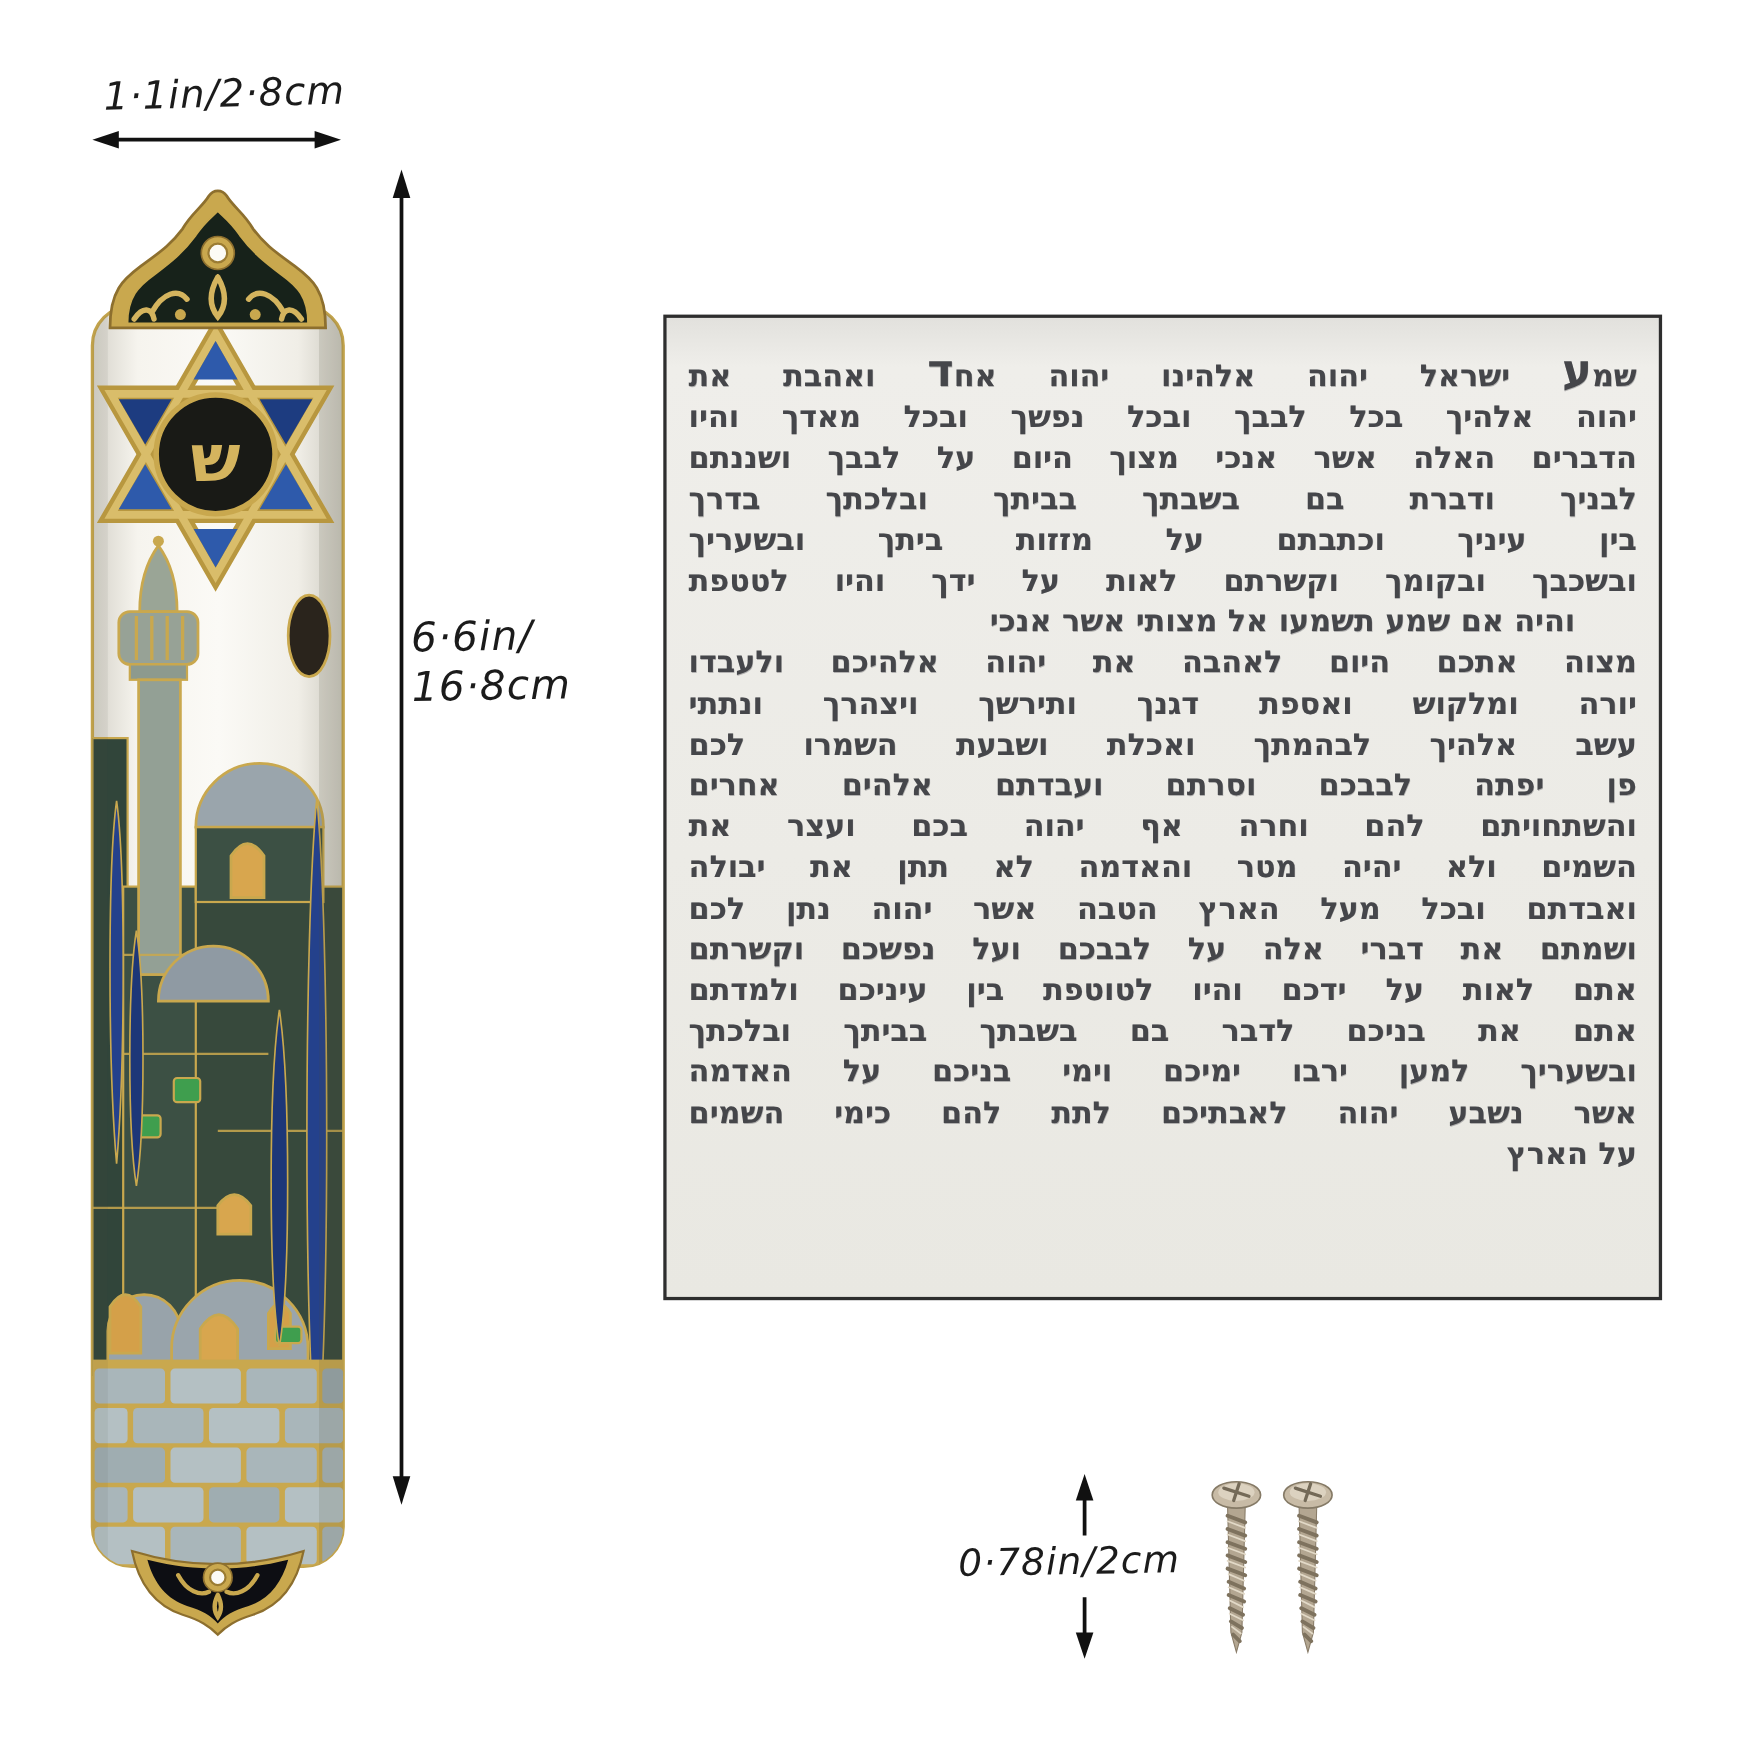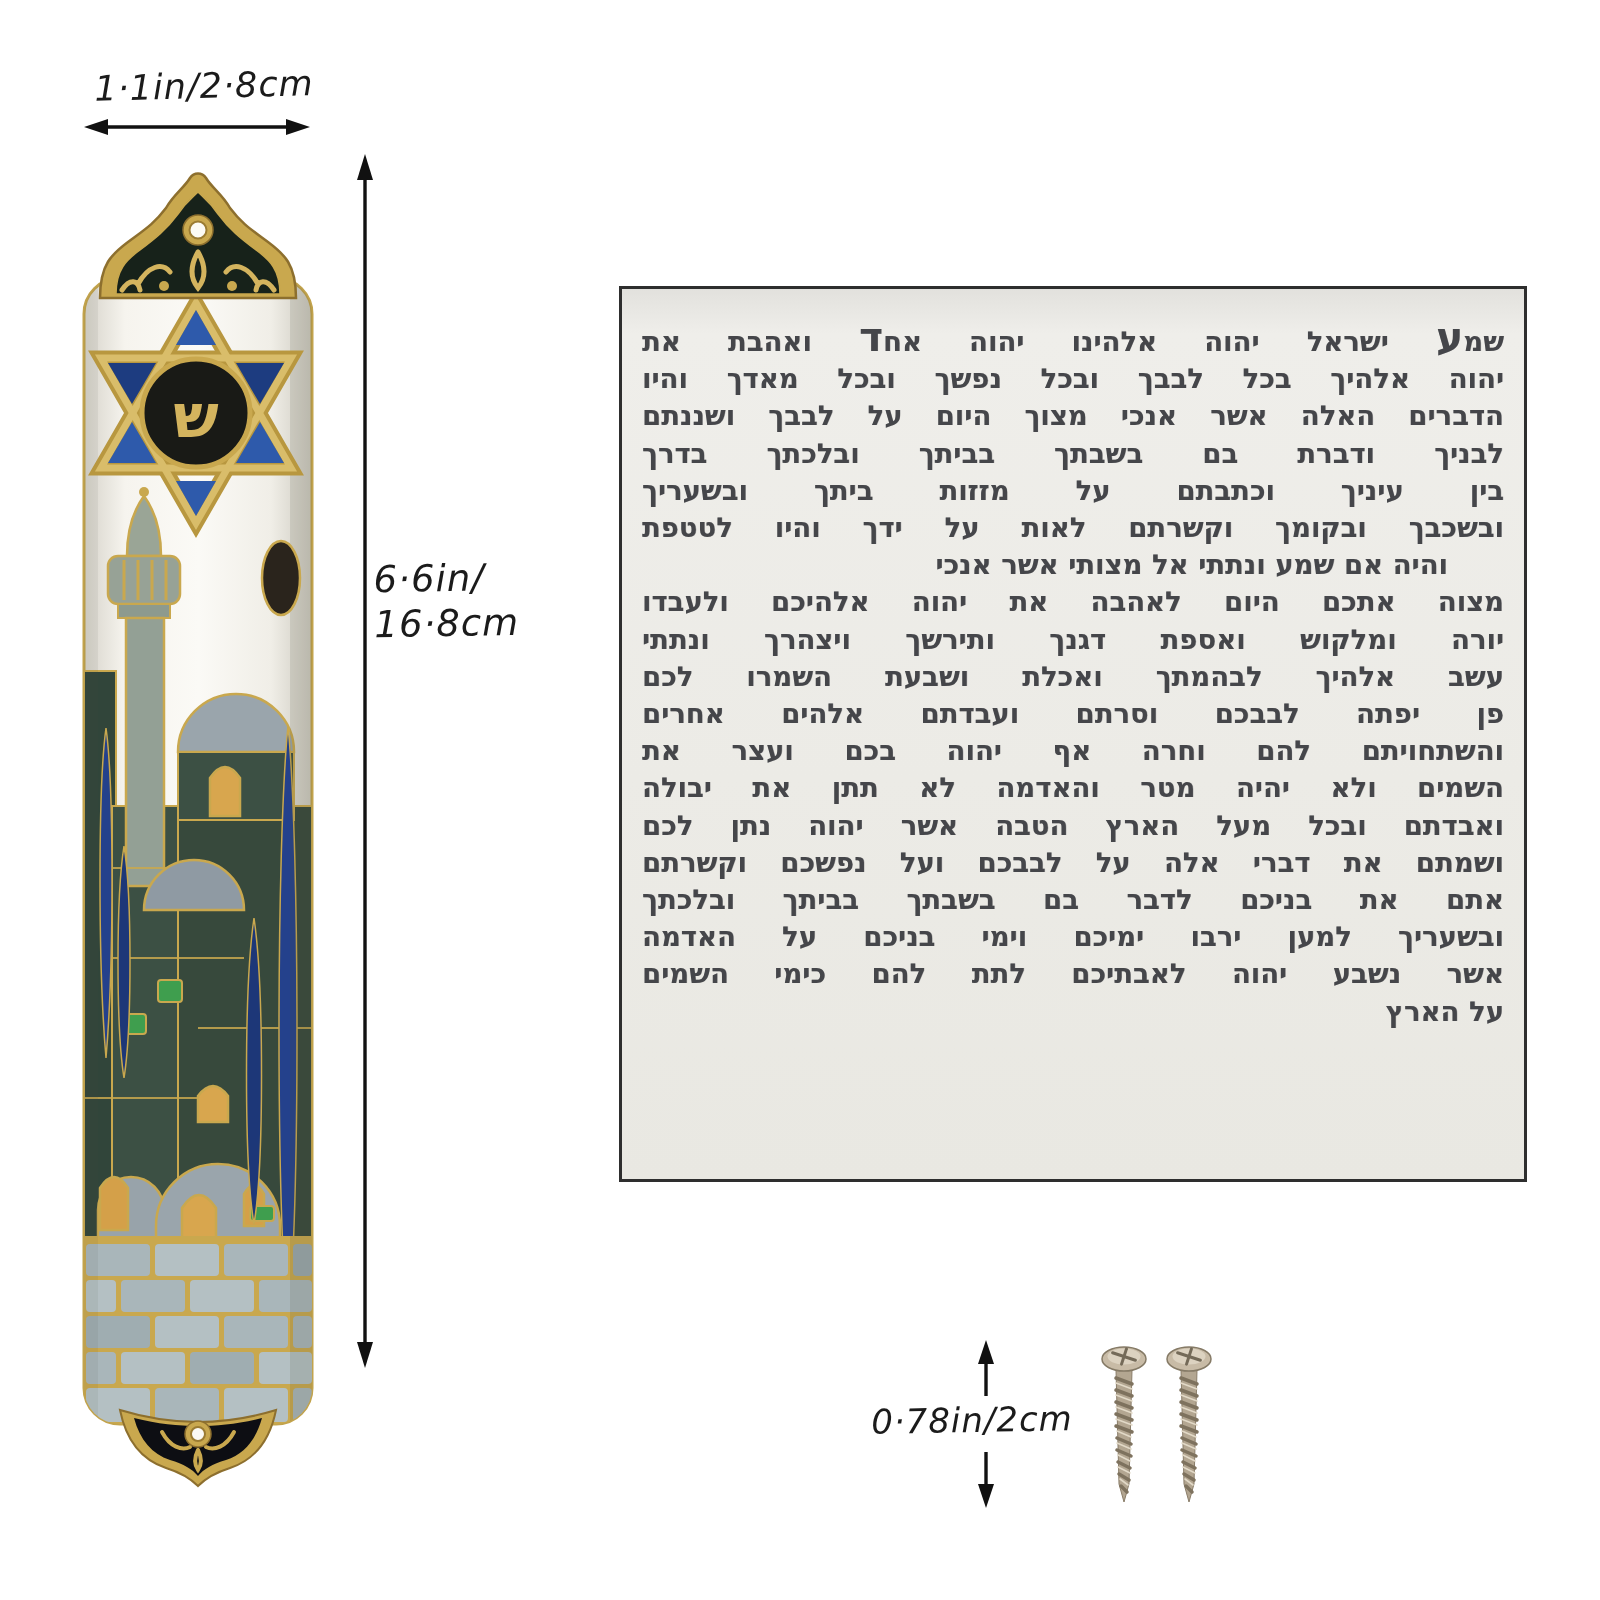--- a/index.html
+++ b/index.html
@@ -11,21 +11,21 @@
              font-family:"DejaVu Sans",sans-serif;letter-spacing:1px;white-space:nowrap;}
   .dim-label.w{left:86px;top:66px;width:236px;font-size:35px;text-align:center;transform:rotate(-1.5deg);}
   .dim-label.h{left:374px;top:556px;font-size:37px;line-height:1.22;transform:rotate(-1deg);}
   .dim-label.s{left:850px;top:1400px;width:244px;font-size:34px;text-align:center;transform:rotate(-1deg);}
   svg.dim{position:absolute;}
 
   
   svg.mezuzah{position:absolute;left:78px;top:166px;}
 
   
-  .scroll{position:absolute;left:619px;top:286px;width:908px;height:896px;box-sizing:border-box;
+  .scroll{position:absolute;left:603px;top:286px;width:908px;height:896px;box-sizing:border-box;
           border:3px solid #2e2e2e;
           background:linear-gradient(180deg,#e2e1dd 0%,#efeeea 5%,#ecebe6 55%,#e9e8e2 100%);
           padding:30px 20px 0 20px;}
   .kline{direction:rtl;text-align:justify;text-align-last:justify;line-height:37.2px;
          font-size:27.5px;font-weight:bold;color:#45464a;white-space:nowrap;
          font-family:"DejaVu Sans",sans-serif;
          text-shadow:0.4px 0.4px 0 rgba(70,70,75,.35);}
   .kline.nj{text-align:right;text-align-last:right;}
   .kline.ind{padding-right:56px;}
   .bigletter{font-size:41px;line-height:37.2px;}
@@ -200,29 +200,30 @@
   </svg>
 
   <div class="scroll">
     <div>
         <div class="kline"><span>שמ</span><span class="bigletter">ע</span><span> ישראל יהוה אלהינו יהוה אח</span><span class="bigletter">ד</span><span> ואהבת את</span></div>
         <div class="kline">יהוה אלהיך בכל לבבך ובכל נפשך ובכל מאדך והיו</div>
         <div class="kline">הדברים האלה אשר אנכי מצוך היום על לבבך ושננתם</div>
         <div class="kline">לבניך ודברת בם בשבתך בביתך ובלכתך בדרך</div>
         <div class="kline">בין עיניך וכתבתם על מזזות ביתך ובשעריך</div>
         <div class="kline">ובשכבך ובקומך וקשרתם לאות על ידך והיו לטטפת</div>
-        <div class="kline nj ind">והיה אם שמע ונתתי אל מצותי אשר אנכי</div>
+        <div class="kline nj ind">והיה אם שמע תשמעו אל מצותי אשר אנכי</div>
         <div class="kline">מצוה אתכם היום לאהבה את יהוה אלהיכם ולעבדו</div>
         <div class="kline">יורה ומלקוש ואספת דגנך ותירשך ויצהרך ונתתי</div>
         <div class="kline">עשב אלהיך לבהמתך ואכלת ושבעת השמרו לכם</div>
         <div class="kline">פן יפתה לבבכם וסרתם ועבדתם אלהים אחרים</div>
         <div class="kline">והשתחויתם להם וחרה אף יהוה בכם ועצר את</div>
         <div class="kline">השמים ולא יהיה מטר והאדמה לא תתן את יבולה</div>
         <div class="kline">ואבדתם ובכל מעל הארץ הטבה אשר יהוה נתן לכם</div>
         <div class="kline">ושמתם את דברי אלה על לבבכם ועל נפשכם וקשרתם</div>
+        <div class="kline">אתם לאות על ידכם והיו לטוטפת בין עיניכם ולמדתם</div>
         <div class="kline">אתם את בניכם לדבר בם בשבתך בביתך ובלכתך</div>
         <div class="kline">ובשעריך למען ירבו ימיכם וימי בניכם על האדמה</div>
         <div class="kline">אשר נשבע יהוה לאבתיכם לתת להם כימי השמים</div>
         <div class="kline nj">על הארץ</div>
       </div>
   </div>
 
   <svg class="dim" style="left:966px;top:1338px;" width="40" height="172" viewBox="0 0 40 172">
     <line x1="20" y1="18" x2="20" y2="58" stroke="#111" stroke-width="3.4"></line>
     <polygon points="20,2 12,26 28,26" fill="#111"></polygon>

